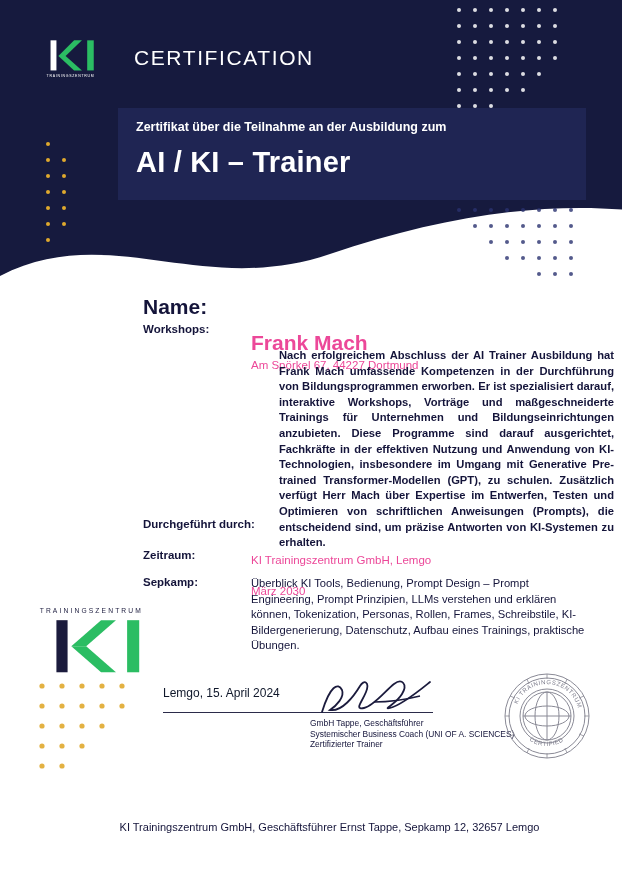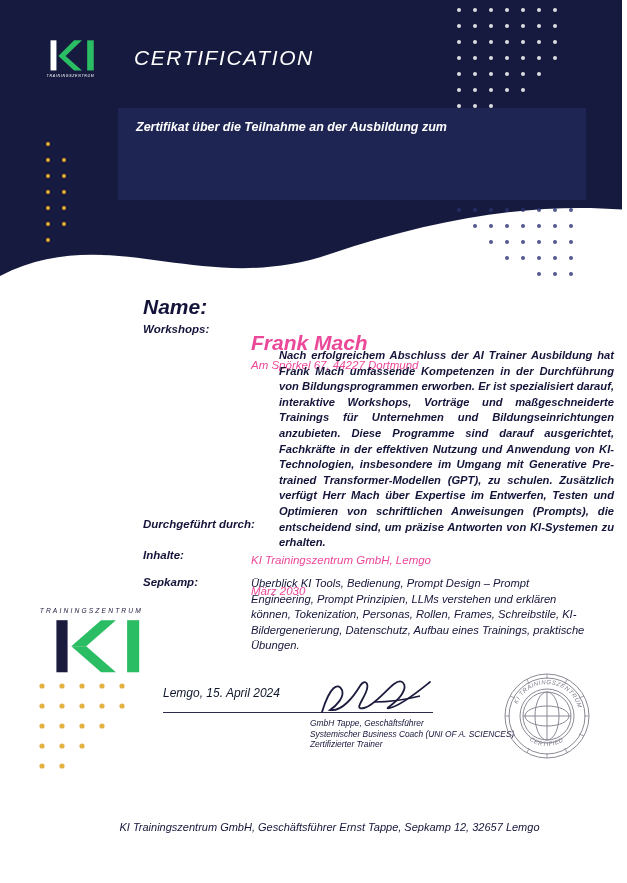--- a/index.html
+++ b/index.html
@@ -13,21 +13,20 @@
     font-family: "Liberation Sans", sans-serif;
     color: #1b1b2f;
     overflow: hidden;
   }
   .certificate {
     position: relative;
     width: 622px;
     height: 883px;
     background: #ffffff;
     overflow: hidden;
-    font-style: italic;
   }
 
   
   .header-bg {
     position: absolute;
     left: 0; top: 0;
     width: 627px;
     height: 300px;
     background: #161a3e;
     z-index: 1;
@@ -375,33 +374,34 @@
     <polygon points="33,30 58,52 46,52 22,30" fill="#2bbd63"></polygon>
 
     <rect x="66" y="6" width="10" height="46" fill="#2bbd63"></rect>
     <text x="4" y="62" font-family="Liberation Sans, sans-serif" font-size="5.4" letter-spacing="1.1" fill="#ffffff">TRAININGSZENTRUM</text>
   </svg>
 
   <div class="cert-title">CERTIFICATION</div>
 
   <div class="band"></div>
   <div class="band-sub">Zertifikat über die Teilnahme an der Ausbildung zum</div>
+  <div class="band-main">AI / KI – Trainer</div>
 
   <div class="field-label name-label">Name:</div>
   <div class="field-value name-value">Frank Mach</div>
 
   <div class="field-label addr-label">Workshops:</div>
   <div class="field-value addr-value">Am Spörkel 67, 44227 Dortmund</div>
 
   <div class="para">Nach erfolgreichem Abschluss der AI Trainer Ausbildung hat Frank Mach umfassende Kompetenzen in der Durchführung von Bildungsprogrammen erworben. Er ist spezialisiert darauf, interaktive Workshops, Vorträge und maßgeschneiderte Trainings für Unternehmen und Bildungseinrichtungen anzubieten. Diese Programme sind darauf ausgerichtet, Fachkräfte in der effektiven Nutzung und Anwendung von KI-Technologien, insbesondere im Umgang mit Generative Pre-trained Transformer-Modellen (GPT), zu schulen. Zusätzlich verfügt Herr Mach über Expertise im Entwerfen, Testen und Optimieren von schriftlichen Anweisungen (Prompts), die entscheidend sind, um präzise Antworten von KI-Systemen zu erhalten.</div>
 
   <div class="field-label f1-label">Durchgeführt durch:</div>
   <div class="field-value f1-value">KI Trainingszentrum GmbH, Lemgo</div>
 
-  <div class="field-label f2-label">Inhalte:</div>
+  <div class="field-label f2-label">Zeitraum:</div>
   <div class="field-value f2-value">März 2030</div>
 
   <div class="field-label f3-label">Sepkamp:</div>
   <div class="f3-value">Überblick KI Tools, Bedienung, Prompt Design – Prompt Engineering, Prompt Prinzipien, LLMs verstehen und erklären können, Tokenization, Personas, Rollen, Frames, Schreibstile, KI-Bildergenerierung, Datenschutz, Aufbau eines Trainings, praktische Übungen.</div>
 
   <svg class="logo-bottom" viewBox="0 0 150 86">
     <text x="8" y="18" font-family="Liberation Sans, sans-serif" font-size="7.2" letter-spacing="2.3" fill="#1b1b3d">TRAININGSZENTRUM</text>
     <rect x="26" y="26" width="12" height="56" fill="#1b1b3d"></rect>
     <polygon points="42,54 74,26 90,26 58,54" fill="#2bbd63"></polygon>
     <polygon points="58,54 90,82 74,82 42,54" fill="#2bbd63"></polygon>

